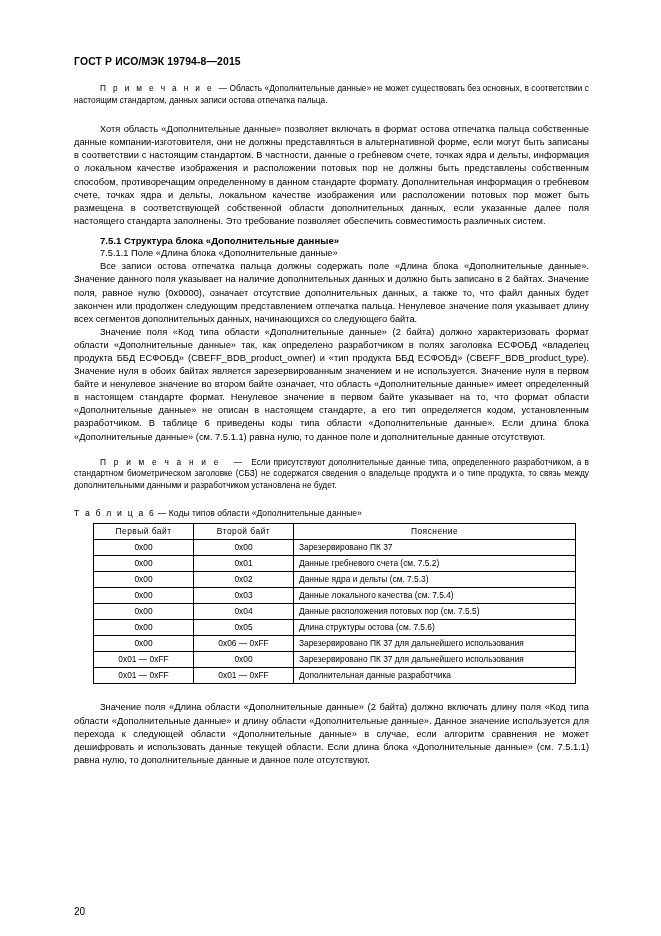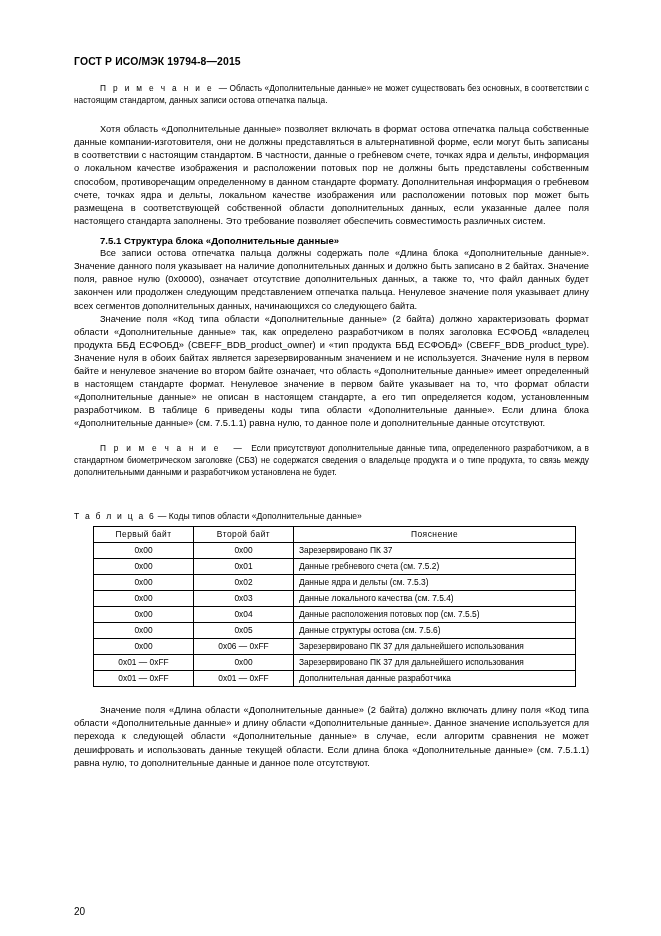--- a/index.html
+++ b/index.html
@@ -76,21 +76,21 @@
     margin: 0;
     font-size: 9.3px;
     font-weight: normal;
     line-height: 13.2px;
     text-indent: 26px;
     text-align: left;
   }
 
   .table-caption {
     font-size: 8.6px;
-    margin: 16px 0 5px 0;
+    margin: 0 0 5px 0;
     text-align: left;
   }
   .table-caption .sp {
     letter-spacing: 1.7px;
   }
 
   table.codes {
     border-collapse: collapse;
     width: 482px;
     margin-left: 19px;
@@ -140,20 +140,21 @@
     <p class="note"><span class="sp">П р и м е ч а н и е</span>&nbsp; <span>—</span> <span>Область «Дополнительные данные» не может существовать без основных, в соответствии с настоящим стандартом, данных записи остова отпечатка пальца.</span></p>
 
     <div class="gap-l"></div>
 
     <p class="body-par">Хотя область «Дополнительные данные» позволяет включать в формат остова отпечатка пальца собственные данные компании-изготовителя, они не должны представляться в альтернативной форме, если могут быть записаны в соответствии с настоящим стандартом. В частности, данные о гребневом счете, точках ядра и дельты, информация о локальном качестве изображения и расположении потовых пор не должны быть представлены собственным способом, противоречащим определенному в данном стандарте формату. Дополнительная информация о гребневом счете, точках ядра и дельты, локальном качестве изображения или расположении потовых пор может быть размещена в соответствующей собственной области дополнительных данных, если указанные далее поля настоящего стандарта заполнены. Это требование позволяет обеспечить совместимость различных систем.</p>
 
     <div class="gap-s"></div>
 
     <h3 class="sec-head">7.5.1 Структура блока «Дополнительные данные»</h3>
 
+    <p class="sub-head">7.5.1.1 Поле «Длина блока «Дополнительные данные»</p>
 
     <p class="body-par">Все записи остова отпечатка пальца должны содержать поле «Длина блока «Дополнительные данные». Значение данного поля указывает на наличие дополнительных данных и должно быть записано в 2 байтах. Значение поля, равное нулю (0x0000), означает отсутствие дополнительных данных, а также то, что файл данных будет закончен или продолжен следующим представлением отпечатка пальца. Ненулевое значение поля указывает длину всех сегментов дополнительных данных, начинающихся со следующего байта.</p>
 
 
     <p class="body-par">Значение поля «Код типа области «Дополнительные данные» (2 байта) должно характеризовать формат области «Дополнительные данные» так, как определено разработчиком в полях заголовка ЕСФОБД «владелец продукта ББД ЕСФОБД» (CBEFF_BDB_product_owner) и «тип продукта ББД ЕСФОБД» (CBEFF_BDB_product_type). Значение нуля в обоих байтах является зарезервированным значением и не используется. Значение нуля в первом байте и ненулевое значение во втором байте означает, что область «Дополнительные данные» имеет определенный в настоящем стандарте формат. Ненулевое значение в первом байте указывает на то, что формат области «Дополнительные данные» не описан в настоящем стандарте, а его тип определяется кодом, установленным разработчиком. В таблице 6 приведены коды типа области «Дополнительные данные». Если длина блока «Дополнительные данные» (см. 7.5.1.1) равна нулю, то данное поле и дополнительные данные отсутствуют.</p>
 
     <div class="gap-m"></div>
 
     <p class="note"><span class="sp">П р и м е ч а н и е</span>&nbsp;&nbsp;&nbsp; <span>—</span> &nbsp;&nbsp;<span>Если присутствуют дополнительные данные типа, определенного разработчиком, а в стандартном биометрическом заголовке (СБЗ) не содержатся сведения о владельце продукта и о типе продукта, то связь между дополнительными данными и разработчиком установлена не будет.</span></p>
 
@@ -196,21 +197,21 @@
           <td class="c3">Данные локального качества (см. 7.5.4)</td>
         </tr>
         <tr>
           <td class="c1">0x00</td>
           <td class="c2">0x04</td>
           <td class="c3">Данные расположения потовых пор (см. 7.5.5)</td>
         </tr>
         <tr>
           <td class="c1">0x00</td>
           <td class="c2">0x05</td>
-          <td class="c3">Данные структуры остова (см. 7.5.6)</td>
+          <td class="c3">Длина структуры остова (см. 7.5.6)</td>
         </tr>
         <tr>
           <td class="c1">0x00</td>
           <td class="c2">0x06 — 0xFF</td>
           <td class="c3">Зарезервировано ПК 37 для дальнейшего использования</td>
         </tr>
         <tr>
           <td class="c1">0x01 — 0xFF</td>
           <td class="c2">0x00</td>
           <td class="c3">Зарезервировано ПК 37 для дальнейшего использования</td>

